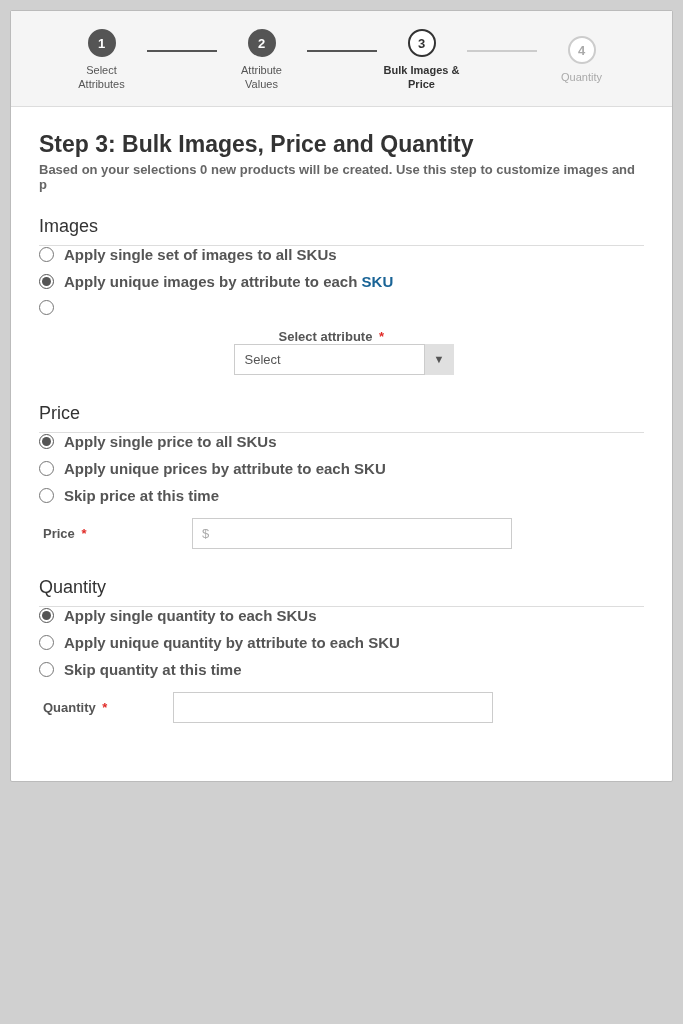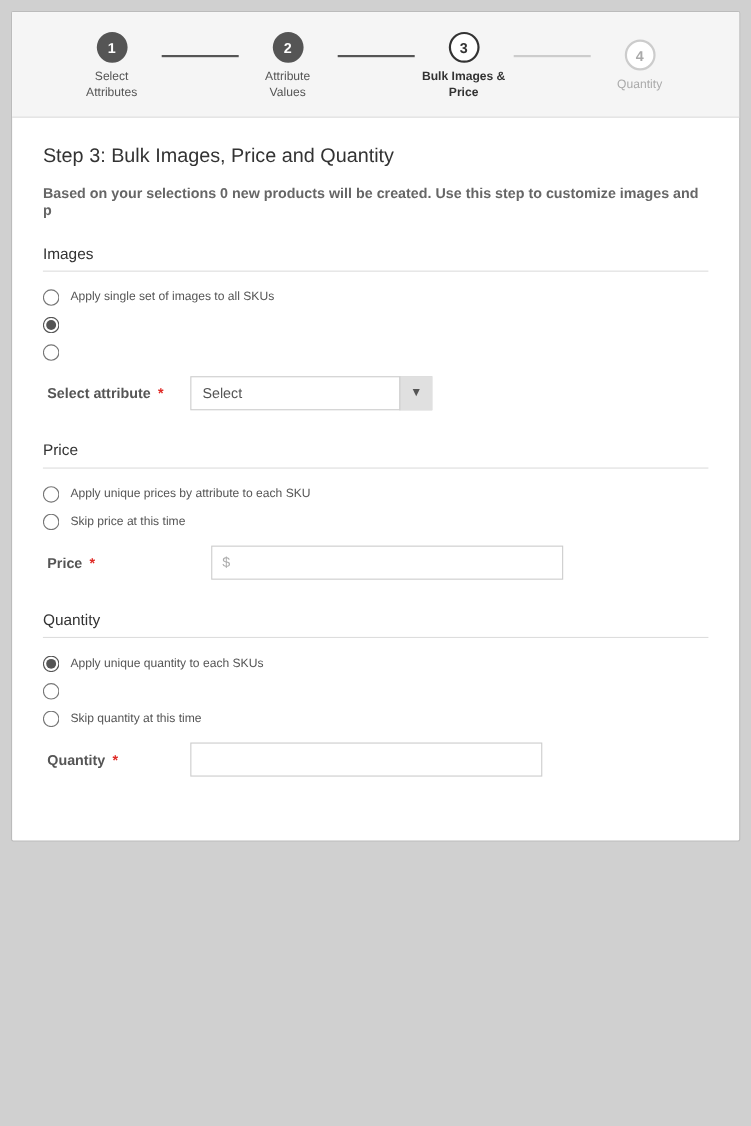--- a/index.html
+++ b/index.html
@@ -89,75 +89,76 @@
     }
     .step-connector.inactive {
       background: #ccc;
     }
 
     
     .content {
       padding: 24px 28px 30px;
     }
     .page-title {
-      font-size: 18px;
-      font-weight: 400;
+      font-size: 23px;
+      font-weight: 700;
       color: #333;
-      margin-bottom: 16px;
+      margin-bottom: 4px;
     }
     .page-subtitle {
       font-size: 13px;
       color: #666;
       margin-bottom: 24px;
       font-weight: bold;
     }
 
     
     .section {
       margin-bottom: 28px;
     }
     .section-title {
-      font-size: 14px;
+      font-size: 18px;
       font-weight: 400;
       color: #333;
       padding-bottom: 8px;
       border-bottom: 1px solid #ddd;
-      margin-bottom: 16px;
     }
 
     
     .radio-option {
       display: flex;
       align-items: center;
       margin-bottom: 10px;
       cursor: pointer;
     }
     .radio-option input[type="radio"] {
       margin-right: 10px;
       cursor: pointer;
       accent-color: #555;
       width: 15px;
       height: 15px;
     }
     .radio-label {
-      font-size: 11px;
+      font-size: 15px;
       color: #555;
       cursor: pointer;
+      font-weight: bold;
     }
     .radio-label a, .radio-label-link {
       color: #1a6496;
       text-decoration: none;
     }
 
     
     .attribute-row {
       display: flex;
       align-items: center;
       margin-top: 14px;
       margin-left: 4px;
+      flex-direction: column;
     }
     .attribute-label {
       font-size: 13px;
       font-weight: 600;
       color: #555;
       min-width: 130px;
     }
     .required-star {
       color: #e02b27;
       margin-left: 3px;
@@ -296,20 +297,21 @@
     <div class="section">
       <div class="section-title">Images</div>
 
       <label class="radio-option">
         <input type="radio" name="images" style="">
         <span class="radio-label">Apply single set of images to all SKUs</span>
       </label>
 
       <label class="radio-option">
         <input type="radio" name="images" checked="" style="">
+        <span class="radio-label">Apply unique images by attribute to each <a class="radio-label-link">SKU</a></span>
       </label>
 
       <label class="radio-option">
         <input type="radio" name="images" style="">
       </label>
 
       <div class="attribute-row">
         <div class="attribute-label">
           <span>Select attribute</span><span class="required-star"> *</span>
         </div>
@@ -318,20 +320,24 @@
             <option value="">Select</option>
           </select>
           <div class="select-arrow">▼</div>
         </div>
       </div>
     </div>
 
     <div class="section">
       <div class="section-title">Price</div>
 
+      <label class="radio-option">
+        <input type="radio" name="price" checked="" style="">
+        <span class="radio-label">Apply single price to all SKUs</span>
+      </label>
 
       <label class="radio-option">
         <input type="radio" name="price" style="">
         <span class="radio-label">Apply unique prices by attribute to each SKU</span>
       </label>
 
       <label class="radio-option">
         <input type="radio" name="price" style="">
         <span class="radio-label">Skip price at this time</span>
       </label>
@@ -345,25 +351,26 @@
           <input type="text" class="price-input" style="padding-left: 22px;" placeholder="">
         </div>
       </div>
     </div>
 
     <div class="section">
       <div class="section-title">Quantity</div>
 
       <label class="radio-option">
         <input type="radio" name="quantity" checked="" style="">
-        <span class="radio-label">Apply unique quantity to each SKUs</span>
+        <span class="radio-label">Apply single quantity to each SKUs</span>
       </label>
 
       <label class="radio-option">
         <input type="radio" name="quantity" style="">
+        <span class="radio-label">Apply unique quantity by attribute to each SKU</span>
       </label>
 
       <label class="radio-option">
         <input type="radio" name="quantity" style="">
         <span class="radio-label">Skip quantity at this time</span>
       </label>
 
       <div class="qty-row">
         <div class="qty-label">
           <span>Quantity</span><span class="required-star"> *</span>

